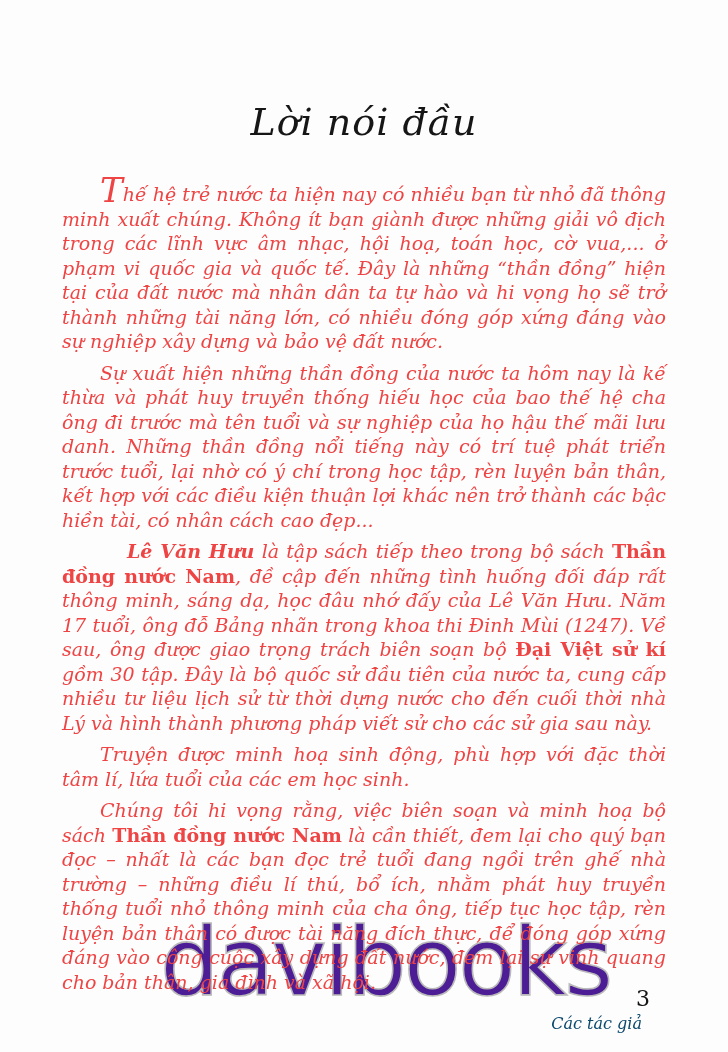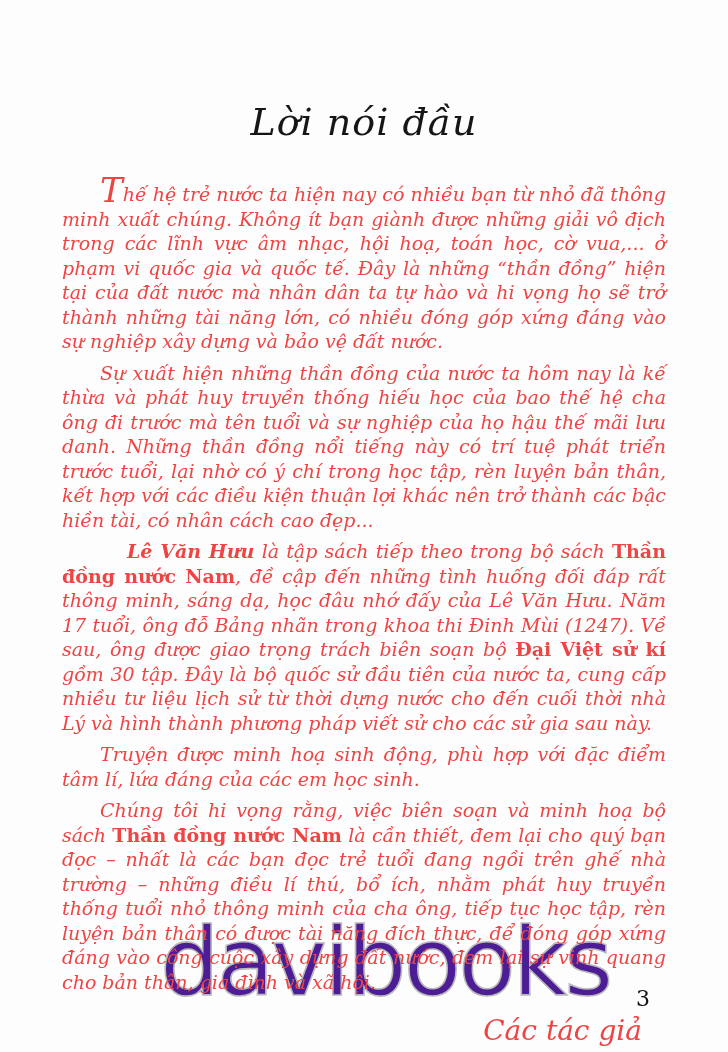--- a/index.html
+++ b/index.html
@@ -29,21 +29,21 @@
   }
   .seg-i{font-style:italic;}
   .seg-b{font-style:normal;font-weight:700;}
   .seg-bi{font-style:italic;font-weight:700;margin-left:27px;}
   .drop-cap{
     font-style:italic;font-size:34px;line-height:0;
     position:relative;top:1px;
   }
   .signature{
     margin-top:20px;padding-right:24px;
-    text-align:right;font-style:italic;font-size:28px;color:#ef4444;
+    text-align:right;font-style:italic;font-size:16px;color:#0c4a6e;
   }
   .watermark{position:absolute;inset:0;z-index:1;pointer-events:none;}
   .wm-brand{
     position:absolute;left:160px;top:916px;
     font-family:"DejaVu Sans",sans-serif;font-weight:400;
     font-size:94px;line-height:1;letter-spacing:-3px;
     color:#4c1d95;-webkit-text-stroke:1.6px #b9b9b9;
   }
   .wm-slogan{
     position:absolute;left:277px;top:1002px;
@@ -61,21 +61,21 @@
 
 <div class="page">
 
   <h1 class="title">Lời nói đầu</h1>
 
   <div class="text-block">
     <div>
         <p class="para"><span class="drop-cap">T</span><span class="seg-i">hế hệ trẻ nước ta hiện nay có nhiều bạn từ nhỏ đã thông minh xuất chúng. Không ít bạn giành được những giải vô địch trong các lĩnh vực âm nhạc, hội hoạ, toán học, cờ vua,... ở phạm vi quốc gia và quốc tế. Đây là những “thần đồng” hiện tại của đất nước mà nhân dân ta tự hào và hi vọng họ sẽ trở thành những tài năng lớn, có nhiều đóng góp xứng đáng vào sự nghiệp xây dựng và bảo vệ đất nước.</span></p>
         <p class="para"><span class="seg-i">Sự xuất hiện những thần đồng của nước ta hôm nay là kế thừa và phát huy truyền thống hiếu học của bao thế hệ cha ông đi trước mà tên tuổi và sự nghiệp của họ hậu thế mãi lưu danh. Những thần đồng nổi tiếng này có trí tuệ phát triển trước tuổi, lại nhờ có ý chí trong học tập, rèn luyện bản thân, kết hợp với các điều kiện thuận lợi khác nên trở thành các bậc hiền tài, có nhân cách cao đẹp...</span></p>
         <p class="para"><span class="seg-bi">Lê Văn Hưu</span><span class="seg-i"> là tập sách tiếp theo trong bộ sách </span><span class="seg-b">Thần đồng nước Nam</span><span class="seg-i">, đề cập đến những tình huống đối đáp rất thông minh, sáng dạ, học đâu nhớ đấy của Lê Văn Hưu. Năm 17 tuổi, ông đỗ Bảng nhãn trong khoa thi Đinh Mùi (1247). Về sau, ông được giao trọng trách biên soạn bộ </span><span class="seg-b">Đại Việt sử kí</span><span class="seg-i"> gồm 30 tập. Đây là bộ quốc sử đầu tiên của nước ta, cung cấp nhiều tư liệu lịch sử từ thời dựng nước cho đến cuối thời nhà Lý và hình thành phương pháp viết sử cho các sử gia sau này.</span></p>
-        <p class="para"><span class="seg-i">Truyện được minh hoạ sinh động, phù hợp với đặc điểm tâm lí, lứa đáng của các em học sinh.</span></p>
+        <p class="para"><span class="seg-i">Truyện được minh hoạ sinh động, phù hợp với đặc thời tâm lí, lứa tuổi của các em học sinh.</span></p>
         <p class="para"><span class="seg-i">Chúng tôi hi vọng rằng, việc biên soạn và minh hoạ bộ sách </span><span class="seg-b">Thần đồng nước Nam</span><span class="seg-i"> là cần thiết, đem lại cho quý bạn đọc – nhất là các bạn đọc trẻ tuổi đang ngồi trên ghế nhà trường – những điều lí thú, bổ ích, nhằm phát huy truyền thống tuổi nhỏ thông minh của cha ông, tiếp tục học tập, rèn luyện bản thân có được tài năng đích thực, để đóng góp xứng đáng vào công cuộc xây dựng đất nước, đem lại sự vinh quang cho bản thân, gia đình và xã hội.</span></p>
       </div>
     <div class="signature">Các tác giả</div>
   </div>
 
   <div class="watermark">
     <div class="wm-brand">davibooks</div>
   </div>
 
   <div class="page-number">3</div>

